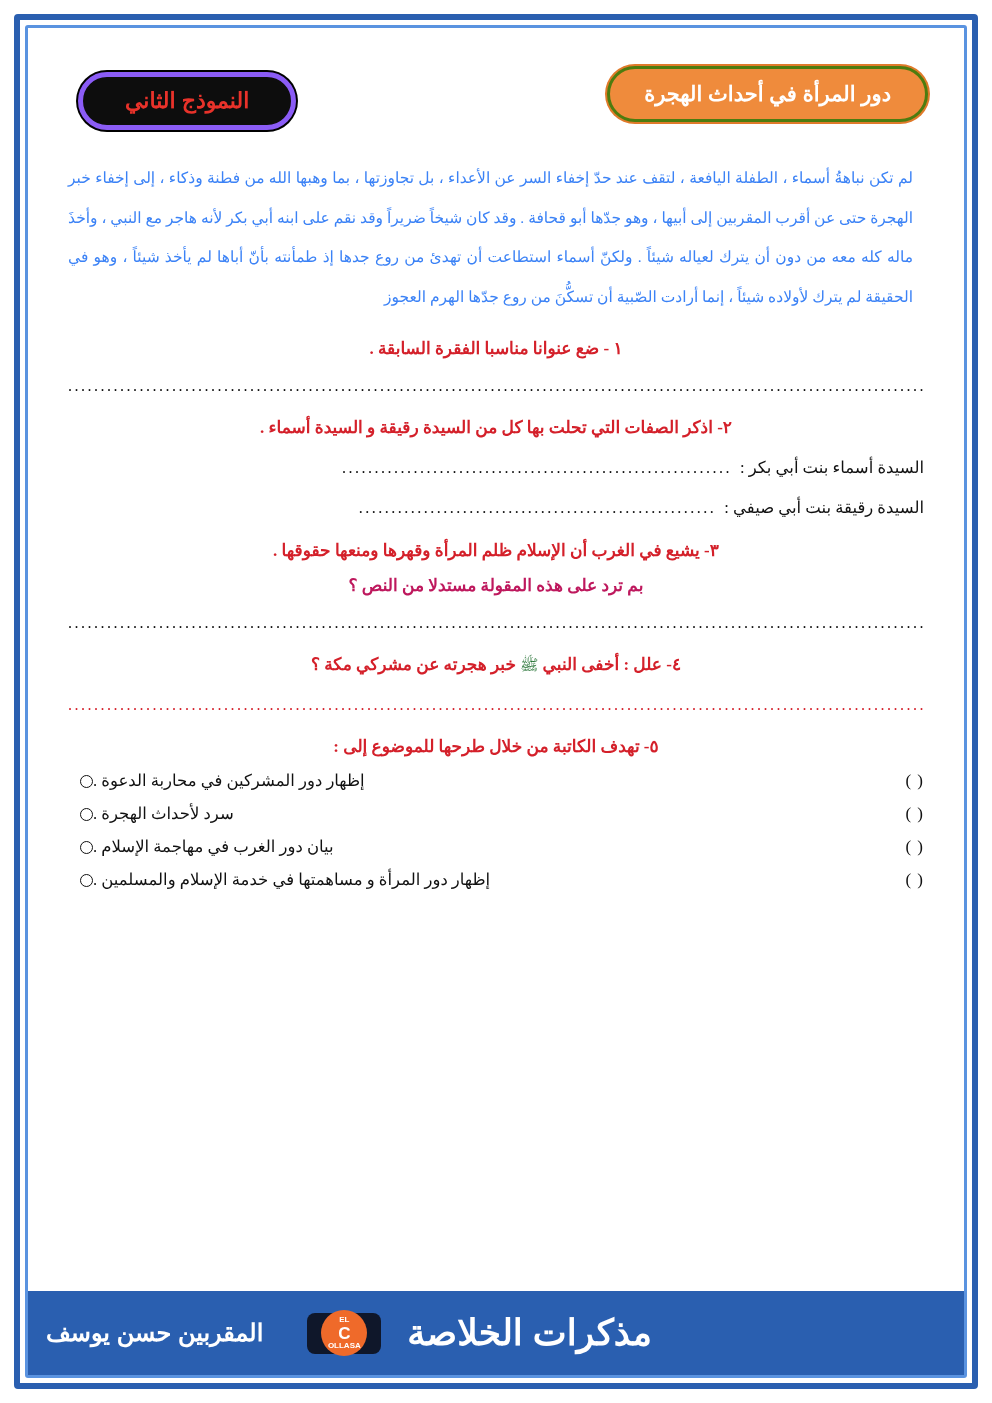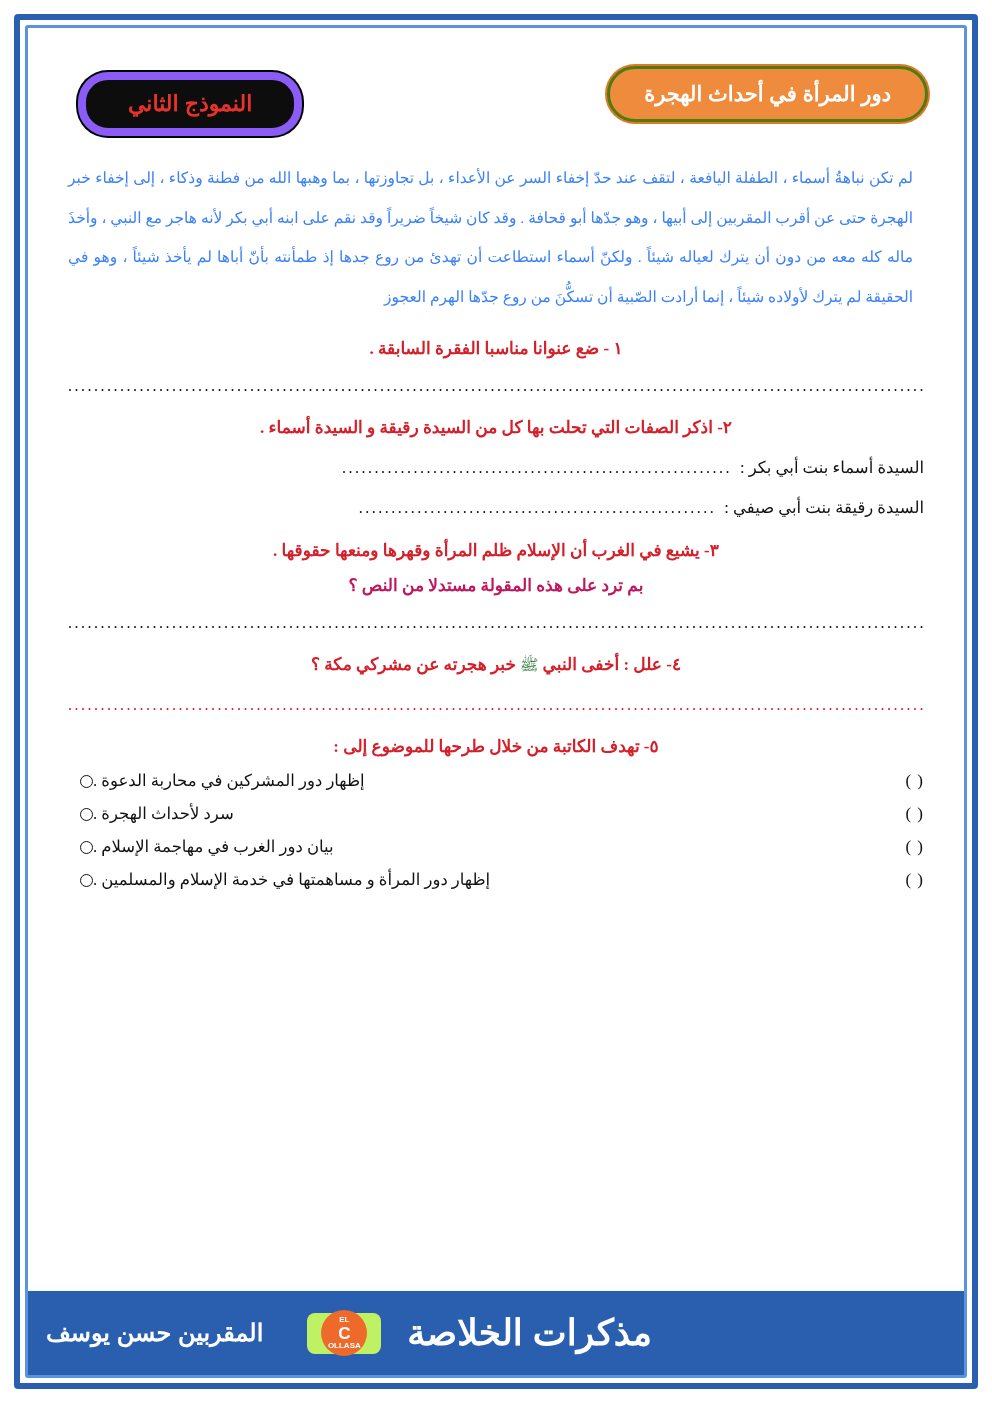--- a/index.html
+++ b/index.html
@@ -63,21 +63,21 @@
     font-weight: bold;
     font-size: 21px;
     letter-spacing: 0;
     white-space: nowrap;
   }
   .model-pill {
     position: absolute;
     top: 44px;
     left: 50px;
     background: #0d0d0d;
-    border: 8px solid #8b5cf6;
+    border: 5px solid #8b5cf6;
     box-shadow: 0 0 0 2px #000000;
     border-radius: 30px;
     padding: 11px 42px;
     color: #e8322a;
     font-family: "Liberation Sans", sans-serif;
     font-weight: bold;
     font-size: 22px;
     white-space: nowrap;
   }
 
@@ -200,21 +200,21 @@
     color: #ffffff;
     font-family: "Liberation Sans", sans-serif;
     font-weight: bold;
     font-size: 24px;
     white-space: nowrap;
     margin-right: 18px;
   }
   .footer-logo {
     width: 74px;
     height: 41px;
-    background: #bef264;
+    background: #0f172a;
     border-radius: 8px;
     margin: 0 26px;
     display: flex;
     align-items: center;
     justify-content: center;
     flex: 0 0 auto;
   }
   .logo-circle {
     width: 46px;
     height: 46px;

